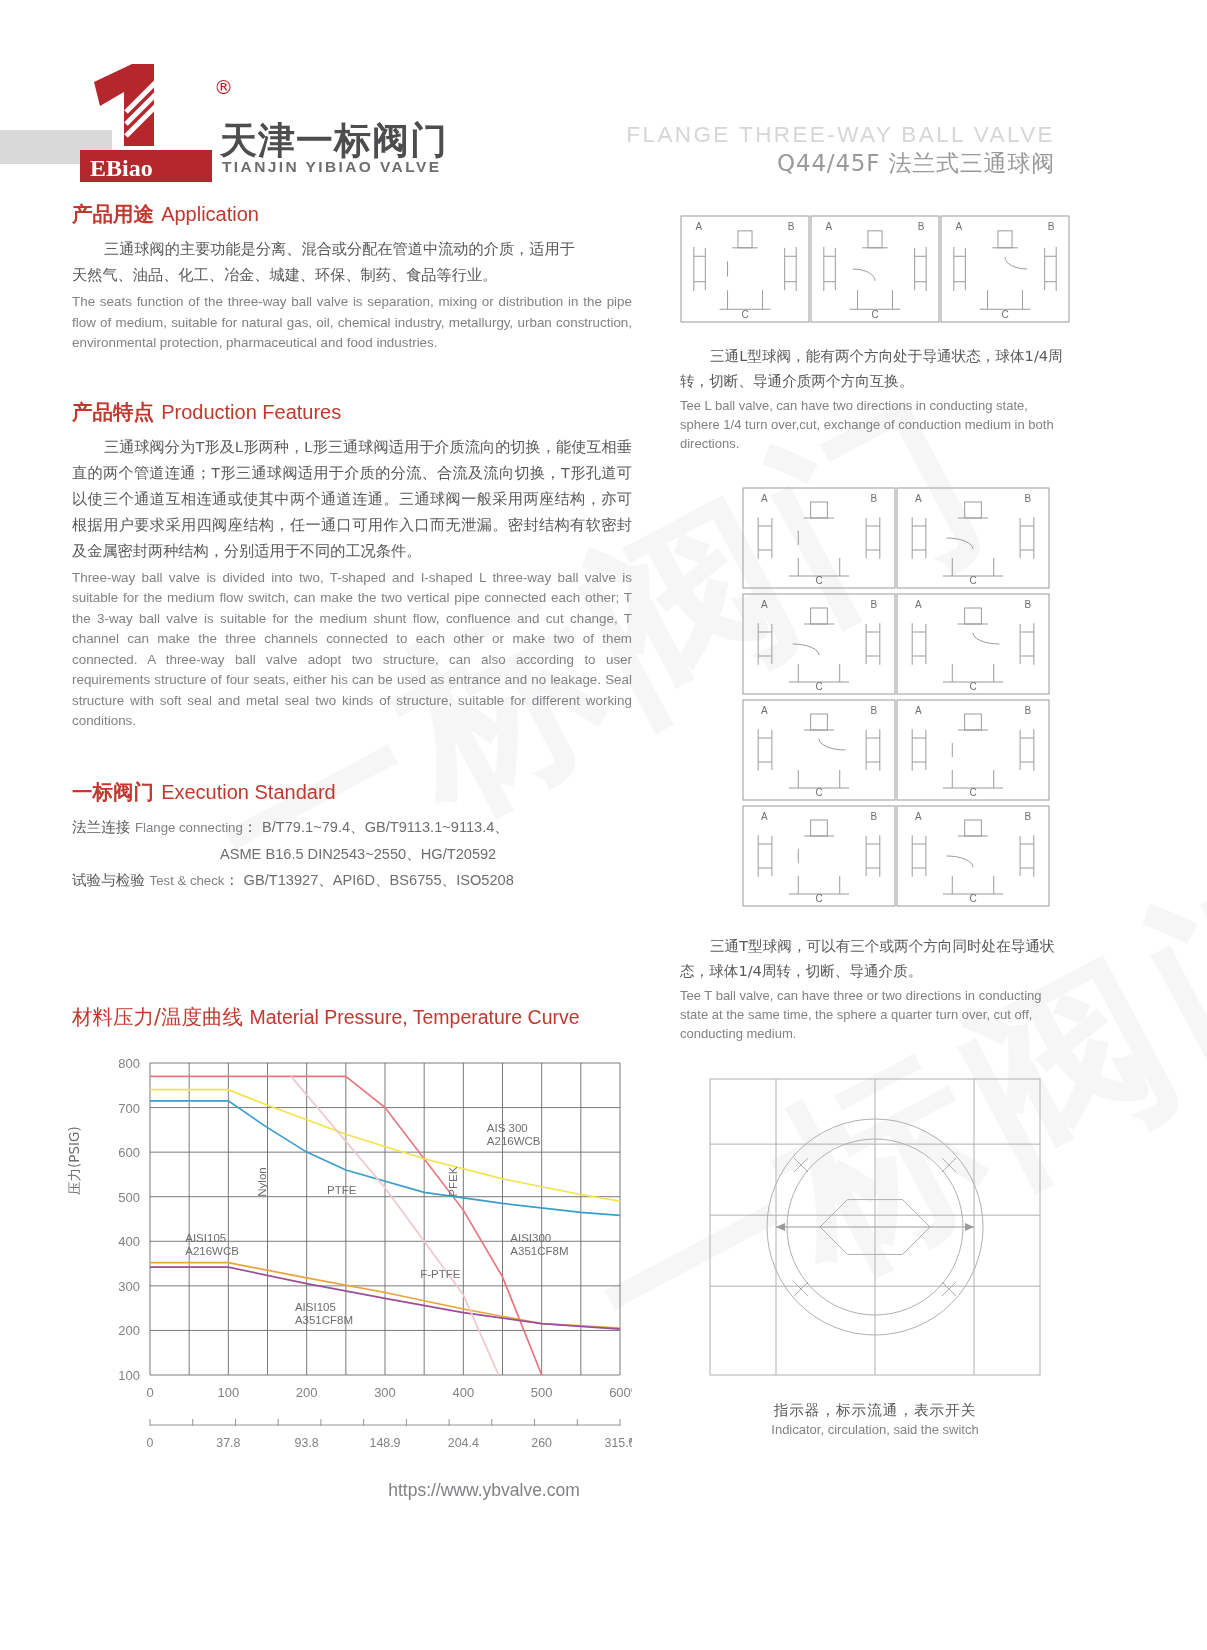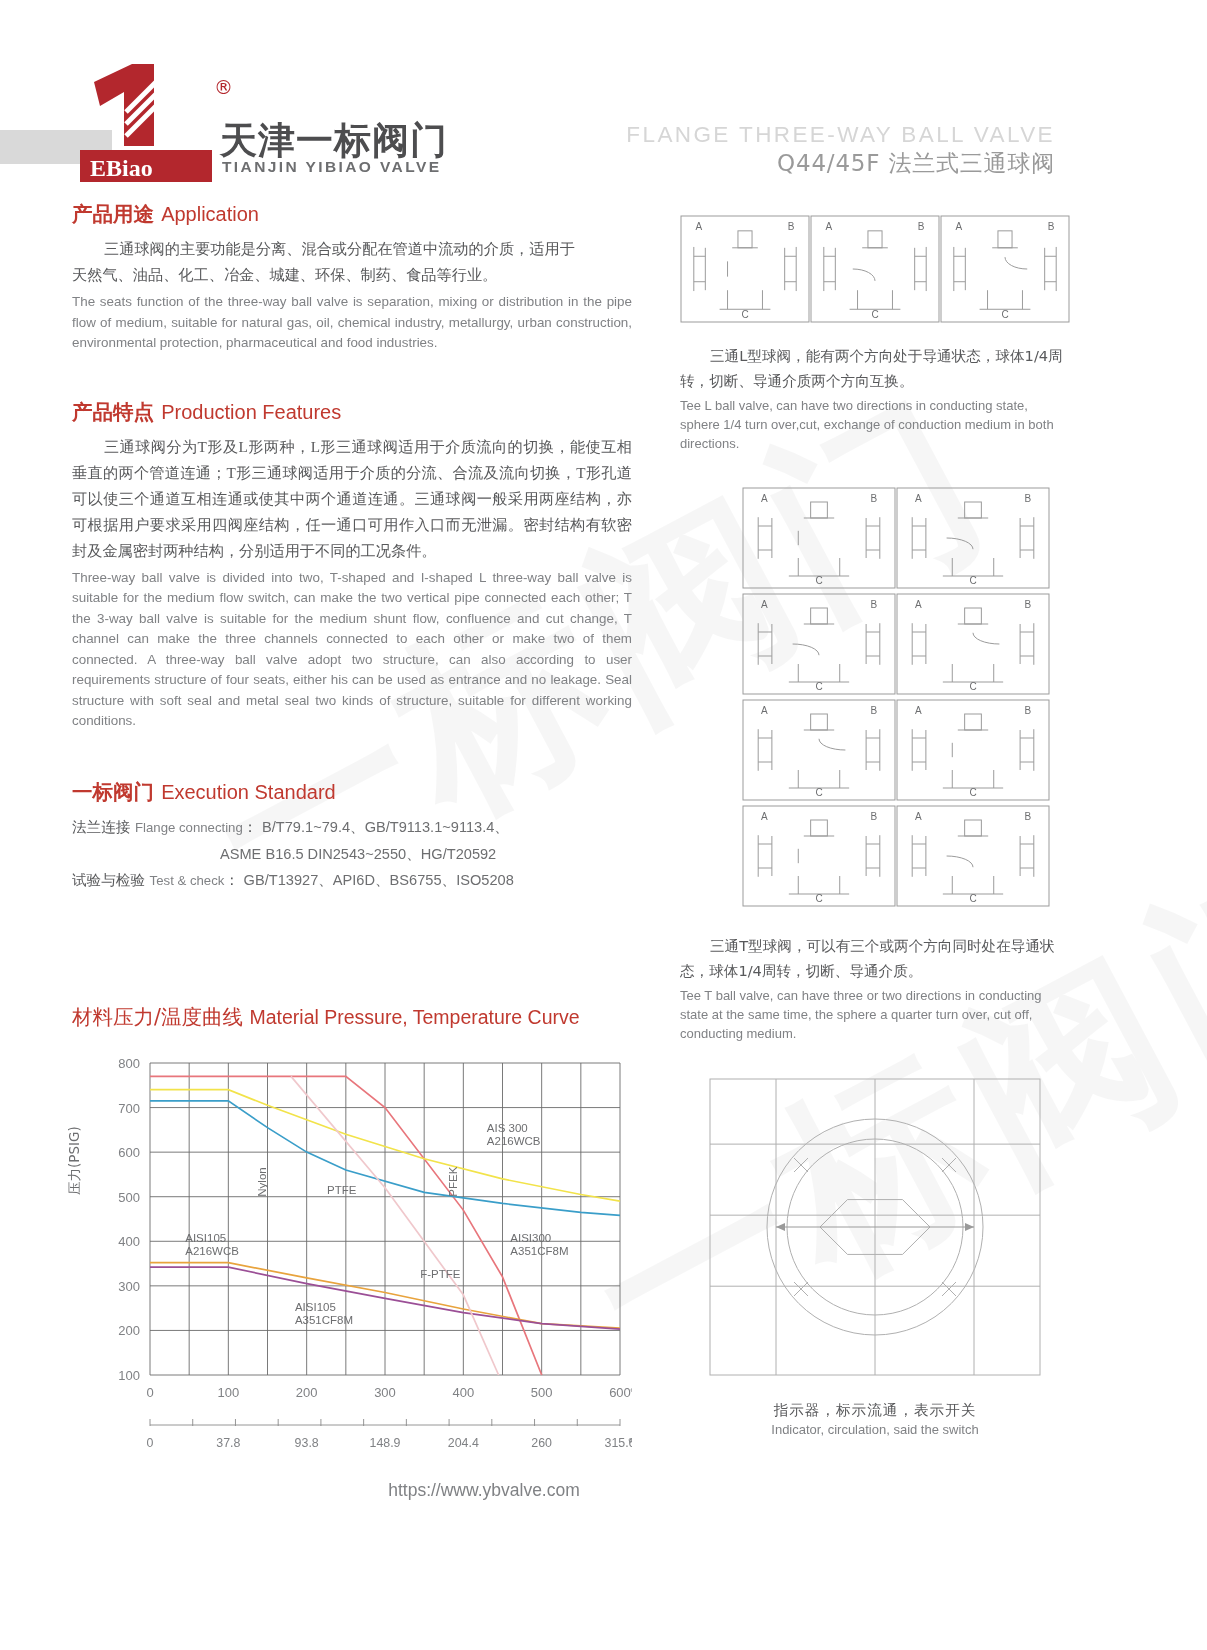--- a/index.html
+++ b/index.html
@@ -75,21 +75,21 @@
 
   
   .left-col { position: absolute; left: 72px; top: 200px; width: 560px; z-index: 2; }
   .sec-title {
     color: #c0392f; font-size: 20.5px; margin: 0 0 8px 0;
     font-family: "DejaVu Sans", sans-serif; font-weight: bold;
   }
   .sec-title .en { font-family: "Liberation Sans", sans-serif; font-weight: normal; font-size: 20px; }
   .p-cn {
     font-size: 15.2px; line-height: 26px; color: #58595b;
-    font-family: Liberation Serif, serif; margin: 0 0 4px 0;
+    font-family: Liberation Sans, sans-serif; margin: 0 0 4px 0;
     text-align: justify;
   }
   .p-cn.indent { text-indent: 32px; }
   .p-en {
     font-size: 13.4px; line-height: 20.5px; color: #808285;
     margin: 4px 0 0 0; text-align: justify;
   }
 
   .std-line {
     font-size: 14.6px; line-height: 26px; color: #58595b;

